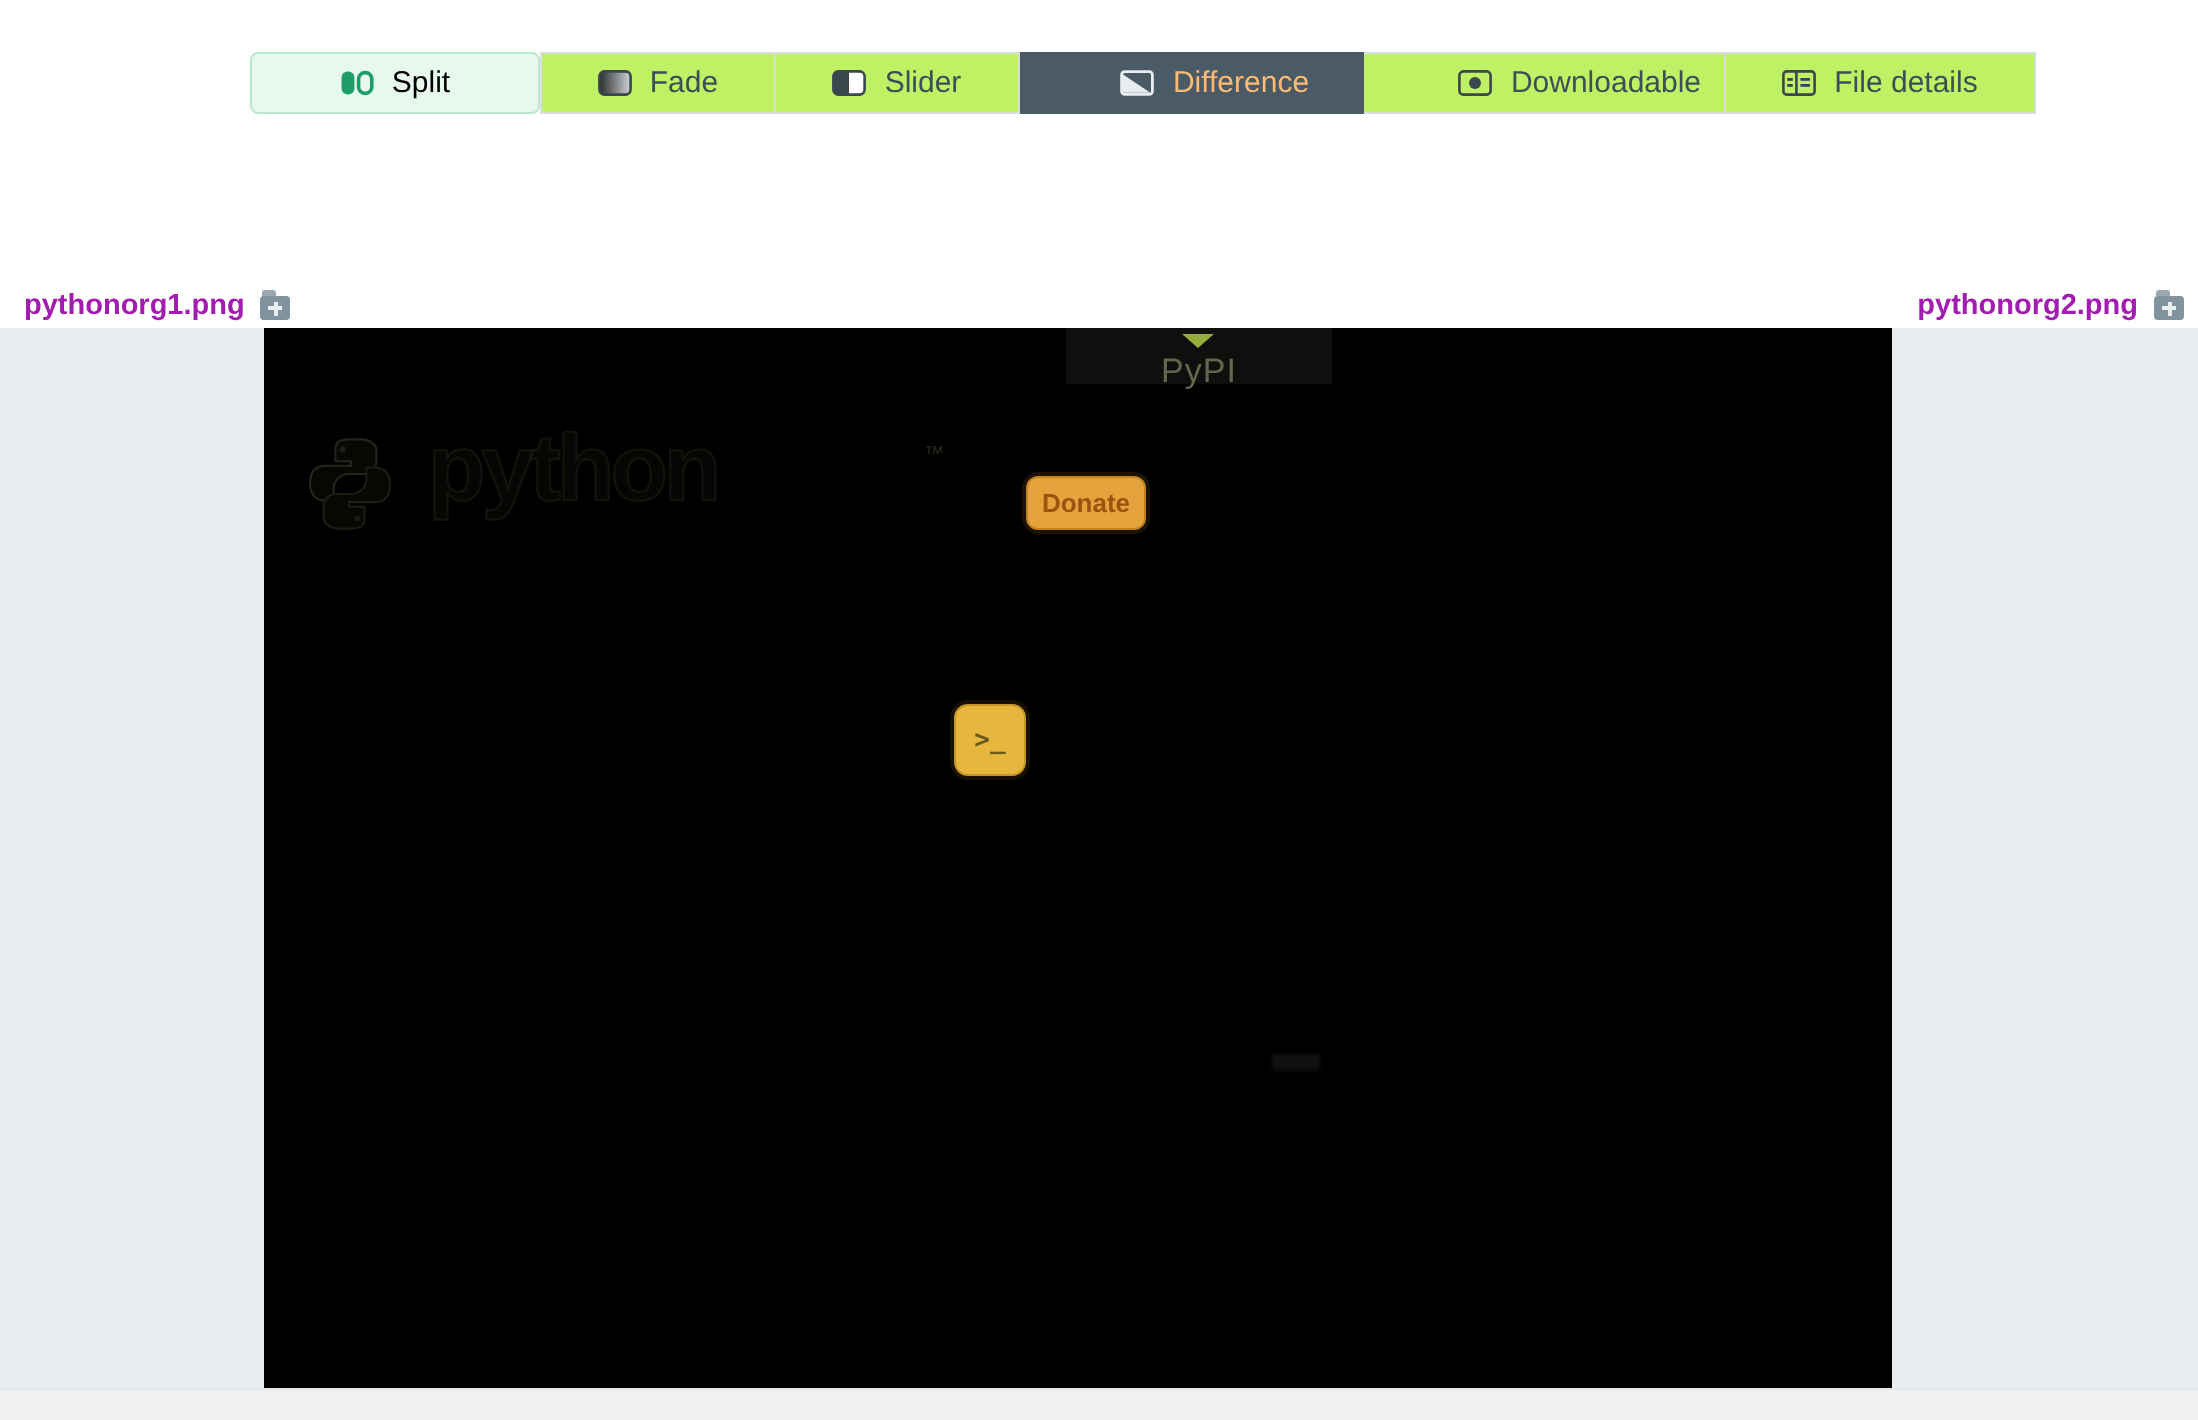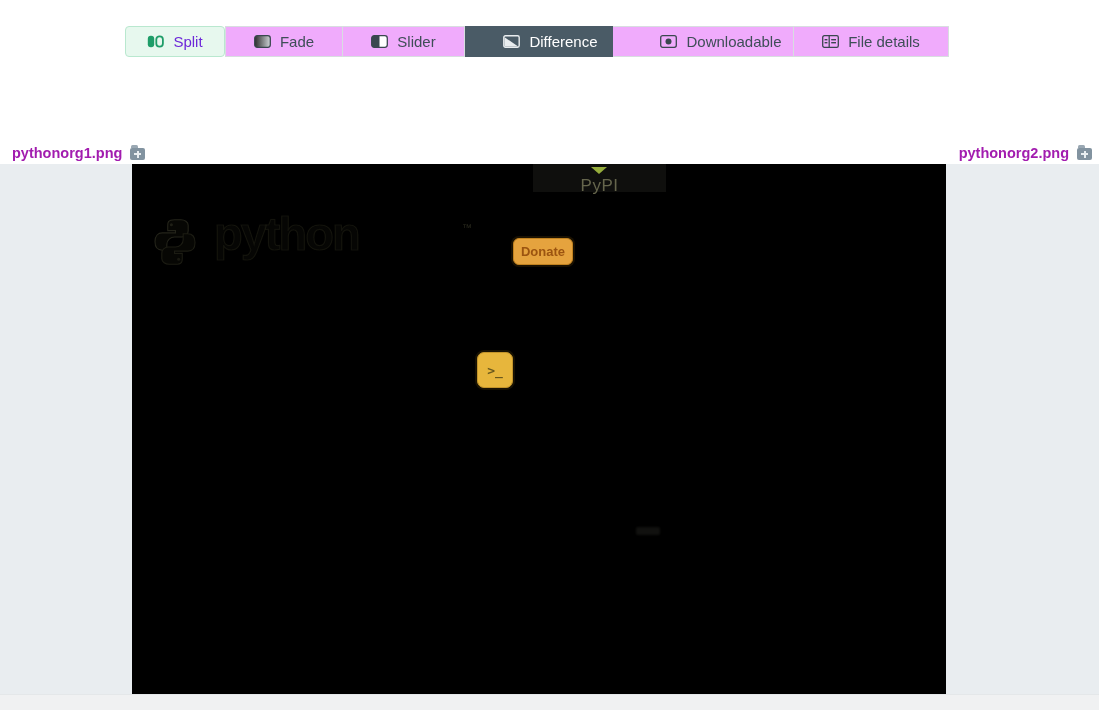--- a/index.html
+++ b/index.html
@@ -4,28 +4,28 @@
 <style>
   * { margin:0; padding:0; box-sizing:border-box; }
   html,body { width:1099px; height:710px; background:#ffffff; overflow:hidden;
               font-family:"Liberation Sans", sans-serif; }
   #stage { position:relative; width:1099px; height:710px; }
 
   
   .tabbar { position:absolute; left:125px; top:26px; height:31px; display:flex;
             font-size:15px; z-index:5; }
   .tab { display:flex; align-items:center; justify-content:center; gap:9px;
-         background:#f0abfc; color:#3e4e57; border:1px solid #d8dde0;
+         background:#bef264; color:#3e4e57; border:1px solid #d8dde0;
          border-left:none; cursor:pointer; white-space:nowrap; }
   .tab .ticon { display:block; flex:0 0 auto; }
-  .tab-split { width:100px; background:#e7f8ee; color:#6d28d9;
+  .tab-split { width:145px; background:#e7f8ee; color:#000000;
                border:1px solid #b9e8cf; border-radius:4px; position:relative; z-index:2; }
   .tab-fade { width:118px; border-left:1px solid #d8dde0; }
   .tab-slider { width:122px; }
-  .tab-difference { width:148px; background:#4a5b66; border-color:#4a5b66; color:#ffffff;padding-left:24px; }
+  .tab-difference { width:172px; background:#4a5b66; border-color:#4a5b66; color:#fdba74;padding-left:24px; }
   .tab-downloadable { width:181px;padding-left:36px; }
   .tab-filedetails { width:155px; }
 
   
   .filelabel { position:absolute; top:121px; display:flex; align-items:center; gap:8px;
                font-size:14.5px; font-weight:700; color:#a21caf;margin-top:24px; }
   .filelabel-left { left:12px; }
   .filelabel-right { right:7px; }
   .add-icon { position:relative; width:15px; height:12px; margin-top:2px;
               background-color:#8293a0; border-radius:2px; display:inline-block;

